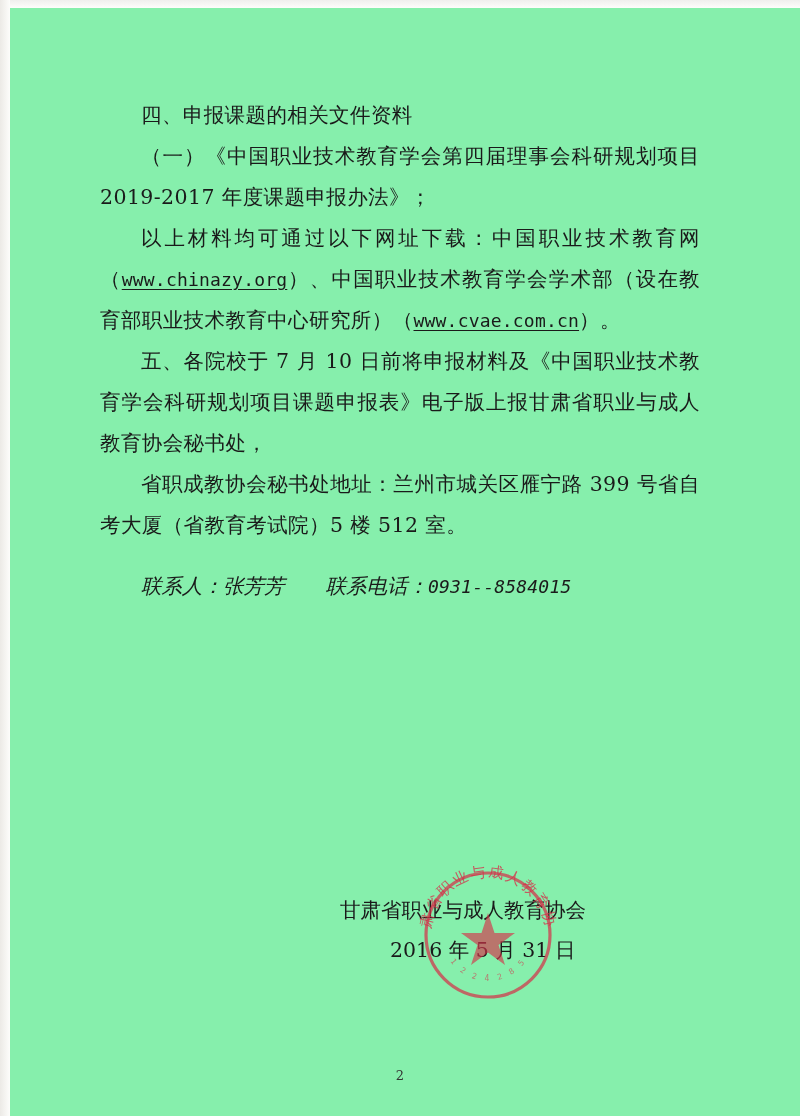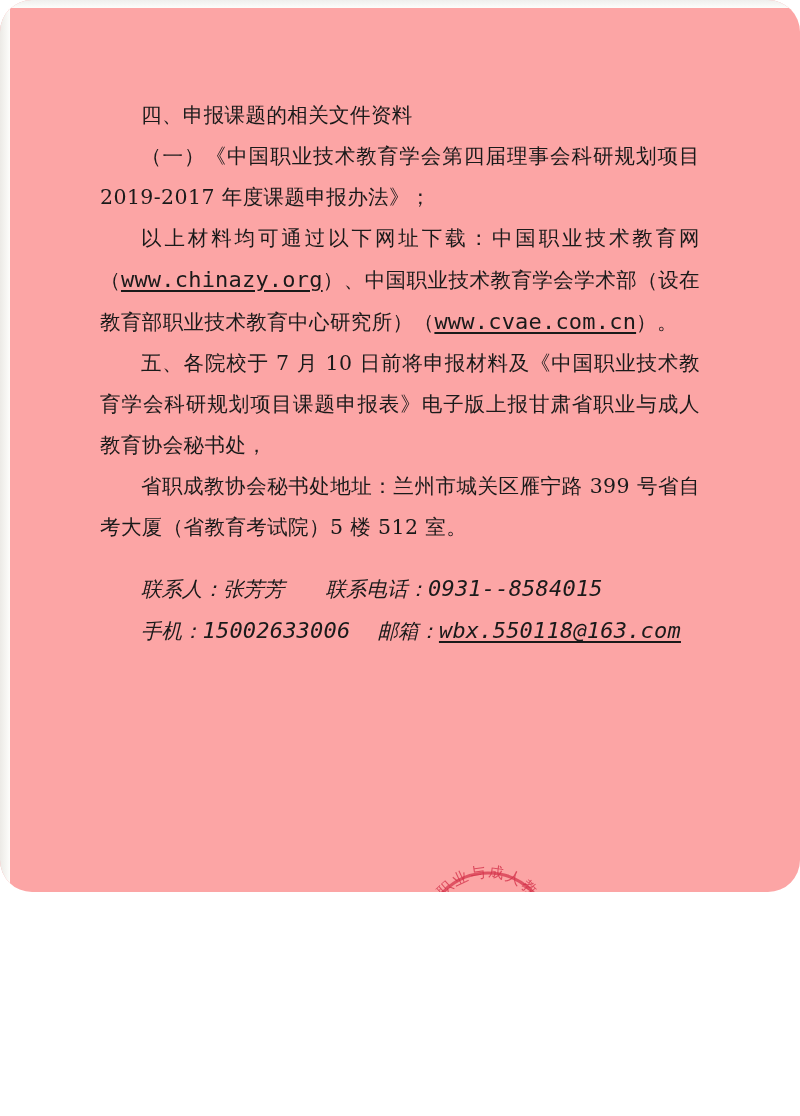--- a/index.html
+++ b/index.html
@@ -6,24 +6,23 @@
     margin: 0;
     padding: 0;
     background: #ffffff;
   }
   body {
     font-family: "DejaVu Serif", "Liberation Serif", serif;
   }
   .page {
     position: relative;
     width: 800px;
-    height: 892px;
-    background: #fca5a5;
+    height: 1116px;
+    background: #86efac;
     overflow: hidden;
-    border-radius: 32px;
   }
   .doc-body {
     position: absolute;
     left: 100px;
     top: 95px;
     width: 600px;
   }
   .para {
     font-size: 20.5px;
     line-height: 41px;
@@ -47,21 +46,21 @@
   .contact-line {
     font-size: 20.5px;
     line-height: 41px;
     color: #1a1a1a;
     padding-left: 41px;
     white-space: pre;
     font-family: "DejaVu Serif", "Liberation Serif", serif;
   }
   .mono {
     font-family: "DejaVu Sans Mono", "Liberation Mono", monospace;
-    font-size: 22px;
+    font-size: 18px;
     letter-spacing: 0.2px;
   }
   .sig-block {
     position: absolute;
     left: 340px;
     top: 890px;
     text-align: left;
   }
   .sig-line {
     font-size: 20.5px;
@@ -117,21 +116,20 @@
 
 
     <p class="para indent"><span>以上材料均可通过以下网址下载：中国职业技术教育网（</span><span class="u mono">www.chinazy.org</span><span>）、中国职业技术教育学会学术部（设在教育部职业技术教育中心研究所）（</span><span class="u mono">www.cvae.com.cn</span><span>）。</span></p>
 
     <p class="para indent">五、各院校于 7 月 10 日前将申报材料及《中国职业技术教育学会科研规划项目课题申报表》电子版上报甘肃省职业与成人教育协会秘书处，</p>
 
     <p class="para indent">省职成教协会秘书处地址：兰州市城关区雁宁路 399 号省自考大厦（省教育考试院）5 楼 512 室。</p>
 
     <div class="contact-block">
       <div class="contact-line"><span>联系人：</span><span>张芳芳</span><span>　　</span><span>联系电话：</span><span class="mono">0931--8584015</span></div>
-      <div class="contact-line"><span>手机：</span><span class="mono">15002633006</span><span>　 </span><span>邮箱：</span><span class="u mono">wbx.550118@163.com</span></div>
     </div>
 
   </div>
 
   <div class="sig-block">
     <div class="sig-line">甘肃省职业与成人教育协会</div>
     <div class="sig-line sig-date">2016 年 5 月 31 日</div>
   </div>
 
   <svg class="stamp" viewBox="0 0 160 160" xmlns="http://www.w3.org/2000/svg">

